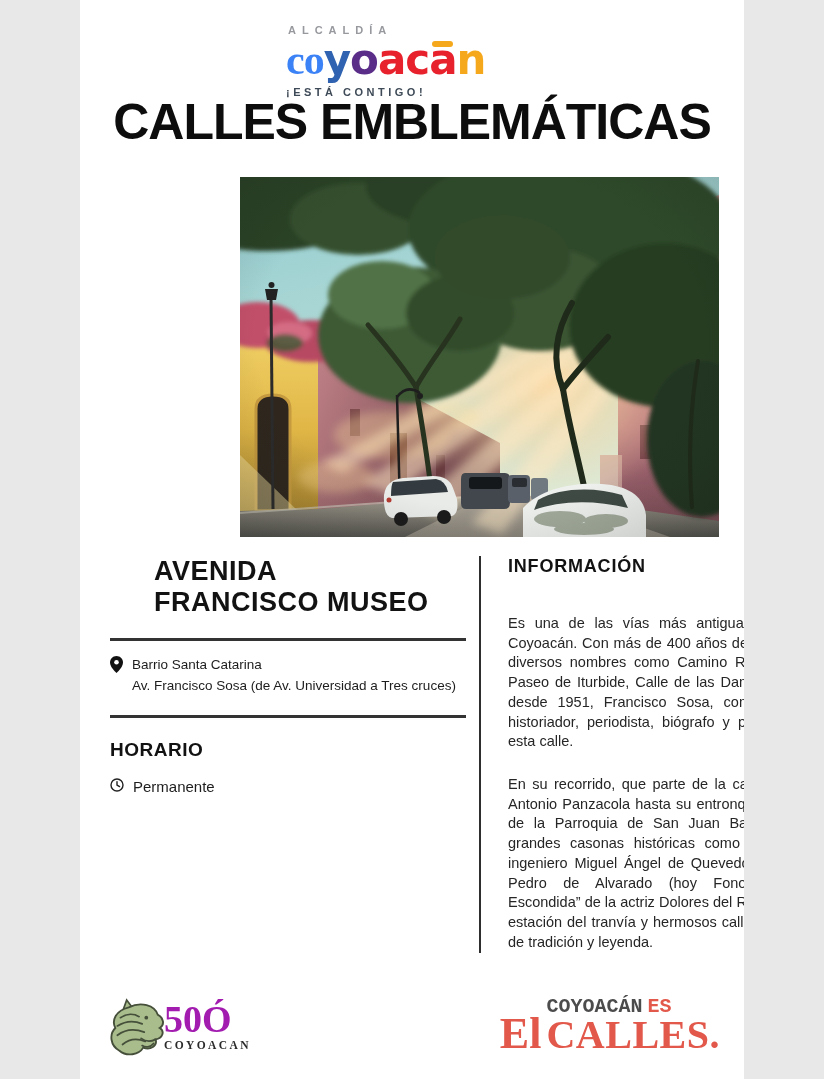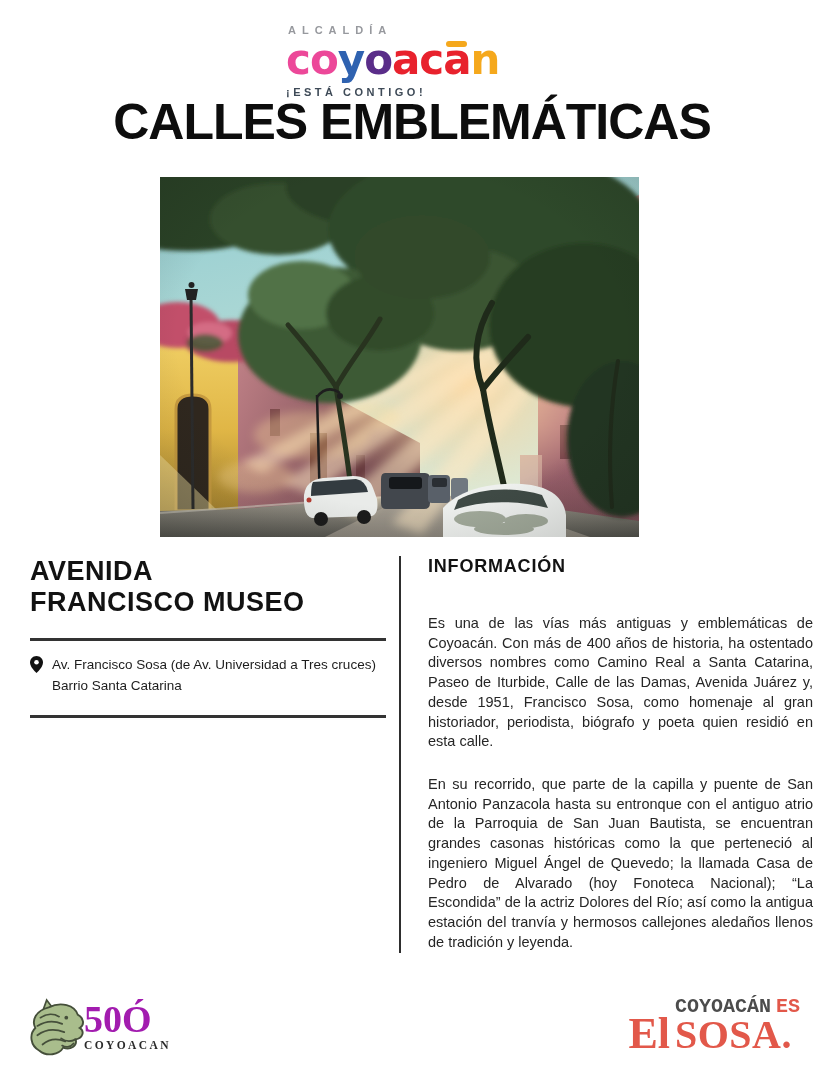--- a/index.html
+++ b/index.html
@@ -1,45 +1,45 @@
 <!DOCTYPE html>
 <html><head>
 <meta charset="utf-8">
 <style>
   * { margin:0; padding:0; box-sizing:border-box; }
   body { background:#e8e8e8; font-family:"Liberation Sans", sans-serif; }
   .page {
-    position:relative; width:824px; height:1079px; margin:0 auto;
+    position:relative; width:664px; height:1079px; margin:0 auto;
     background:#ffffff; overflow:hidden; color:#111;
   }
 
   
   .brand { position:absolute; top:24px; left:0; right:0; display:flex; flex-direction:column; align-items:center; }
   .brand-inner { width:252px; }
   .brand-alcaldia { font-size:11px; font-weight:bold; letter-spacing:6px; color:#97999E; padding-left:2px; }
   .brand-word { font-family:"DejaVu Sans", sans-serif; font-weight:bold; font-size:42px; line-height:1.05; letter-spacing:-1px; margin-top:2px; white-space:nowrap; }
-  .seg-lightblue { color:#ec4899; } .seg-blue { color:#2F62B0; } .seg-purple { color:#5A2D89; }
+  .seg-lightblue { color:#3b82f6;font-family:Liberation Serif, serif; } .seg-blue { color:#2F62B0; } .seg-purple { color:#5A2D89; }
   .seg-red { color:#E8222D; } .seg-orange { color:#F5A81C; }
   .seg-a { position:relative; display:inline-block; }
   .macron { position:absolute; top:3px; left:3px; width:21px; height:6px; background:#F5A81C; border-radius:3px; }
   .brand-tagline { font-size:11px; font-weight:bold; letter-spacing:3.5px; color:#3E4A57; text-align:left; margin-top:4px; padding-right:2px; }
 
   
   .main-title {
     position:absolute; top:93px; left:0; width:100%; text-align:center;
     font-size:50px; font-weight:bold; letter-spacing:-1px; color:#0d0d0d; white-space:nowrap;
   }
 
   
   .photo { position:absolute; left:160px; top:177px; width:479px; height:360px; overflow:hidden; }
   .photo svg { display:block; width:100%; height:100%; }
 
   
   .left-col { position:absolute; left:30px; top:556px; width:356px; }
-  .street-title { font-size:27px; font-weight:bold; line-height:1.16; letter-spacing:0.5px; color:#121212; }
+  .street-title { font-size:27px; font-weight:bold; line-height:1.16; letter-spacing:0.5px; color:#121212;margin-left:44px; }
   .divider { height:3px; background:#333333; width:356px; margin-top:19px; }
   .section-heading { font-size:19px; font-weight:bold; letter-spacing:0.5px; color:#121212; margin-top:21px; }
   .icon-row { display:flex; align-items:flex-start; margin-top:14px; }
   .icon-row .ic { flex:0 0 auto; margin-right:9px; margin-top:1px; }
   .address-text { font-size:13.5px; line-height:1.55; color:#1d1d1d; }
   .horario-row { margin-top:16px; align-items:center; }
   .horario-text { font-size:15px; color:#1d1d1d; }
 
   .v-divider { position:absolute; left:399px; top:556px; width:2px; height:397px; background:#2e2e2e; }
 
@@ -241,27 +241,37 @@
     <div class="divider"></div>
 
     <div class="icon-row">
       <span class="ic">
         <svg width="13" height="17" viewBox="0 0 13 17">
             <path d="M6.5,0 C2.9,0 0,2.9 0,6.5 C0,11.4 6.5,17 6.5,17 C6.5,17 13,11.4 13,6.5 C13,2.9 10.1,0 6.5,0 Z" fill="#111"></path>
             <circle cx="6.5" cy="6.3" r="2.3" fill="#fff"></circle>
           </svg>
       </span>
       <div class="address-text">
+        <div>Barrio Santa Catarina</div>
         <div>Av. Francisco Sosa (de Av. Universidad a Tres cruces)</div>
-        <div>Barrio Santa Catarina</div>
       </div>
     </div>
 
     <div class="divider"></div>
 
+    <div class="section-heading">HORARIO</div>
+    <div class="icon-row horario-row">
+      <span class="ic">
+        <svg width="14" height="14" viewBox="0 0 14 14">
+            <circle cx="7" cy="7" r="6" fill="none" stroke="#222" stroke-width="1.4"></circle>
+            <path d="M7,3.6 V7 L9.6,8.6" fill="none" stroke="#222" stroke-width="1.4" stroke-linecap="round"></path>
+          </svg>
+      </span>
+      <div class="horario-text">Permanente</div>
+    </div>
   </div>
 
   <div class="v-divider"></div>
 
   <div class="right-col">
     <div class="info-heading">INFORMACIÓN</div>
     <p class="info-p first">Es una de las vías más antiguas y emblemáticas de Coyoacán. Con más de 400 años de historia, ha ostentado diversos nombres como Camino Real a Santa Catarina, Paseo de Iturbide, Calle de las Damas, Avenida Juárez y, desde 1951, Francisco Sosa, como homenaje al gran historiador, periodista, biógrafo y poeta quien residió en esta calle.</p>
     <p class="info-p second">En su recorrido, que parte de la capilla y puente de San Antonio Panzacola hasta su entronque con el antiguo atrio de la Parroquia de San Juan Bautista, se encuentran grandes casonas históricas como la que perteneció al ingeniero Miguel Ángel de Quevedo; la llamada Casa de Pedro de Alvarado (hoy Fonoteca Nacional); “La Escondida” de la actriz Dolores del Río; así como la antigua estación del tranvía y hermosos callejones aledaños llenos de tradición y leyenda.</p>
   </div>
 
@@ -286,17 +296,17 @@
       <div class="logo500-name">COYOACAN</div>
     </div>
   </div>
 
   <div class="footer-right">
     <div class="museo-el">El</div>
     <div class="museo-right">
       <div class="museo-line1">
         <span class="dark">COYOACÁN</span><span class="red">ES</span>
       </div>
-      <div class="museo-line2">SOSA.</div>
+      <div class="museo-line2">CALLES.</div>
     </div>
   </div>
 
 </div>
 
 </body></html>

